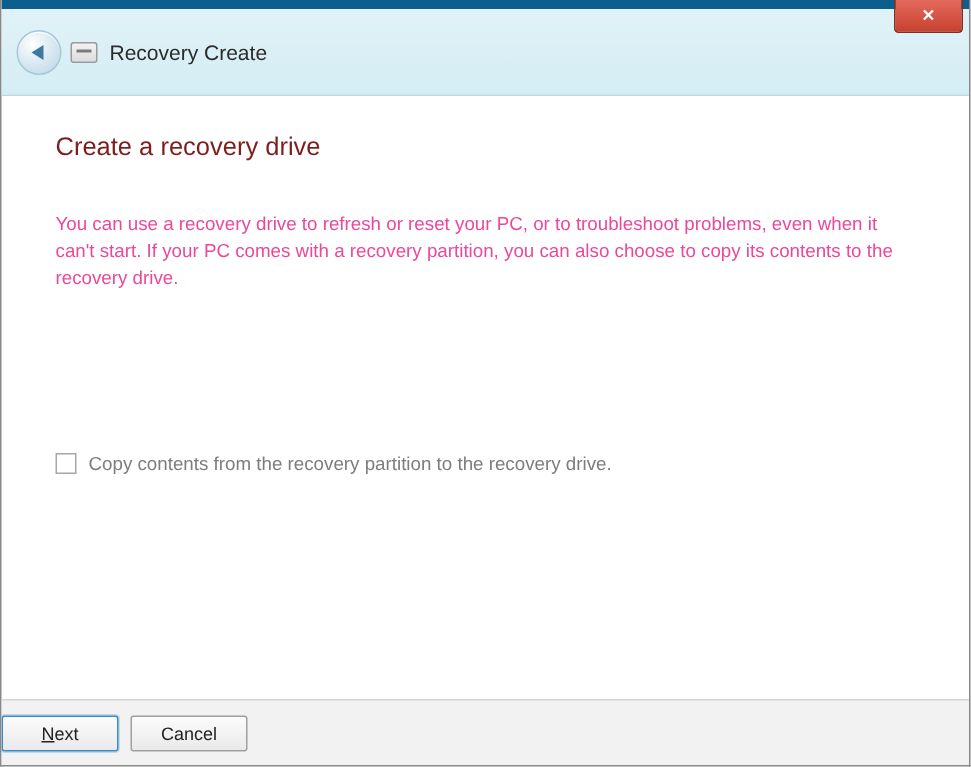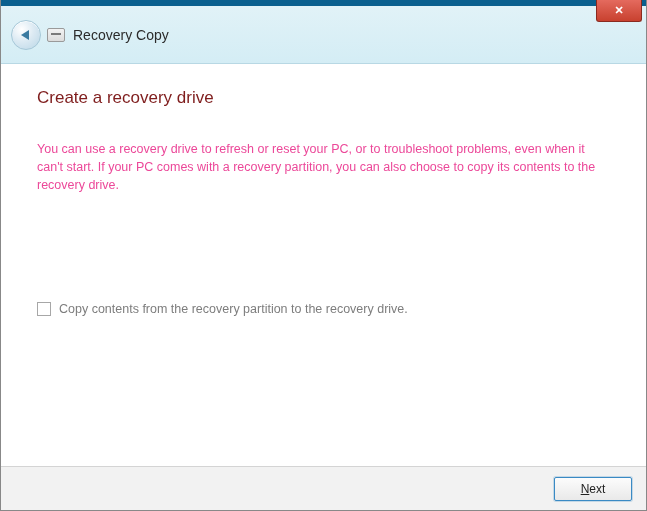--- a/index.html
+++ b/index.html
@@ -116,21 +116,21 @@
       color: #7d7d7d;
     }
     .footer {
       position: absolute;
       bottom: 0; left: 0; right: 0;
       height: 44px;
       border-top: 1px solid #d4d4d4;
       background: #f2f2f2;
       display: flex;
       align-items: center;
-      justify-content: flex-end;
+      justify-content: flex-start;
       padding-right: 14px;
       gap: 8px;
     }
     .btn {
       min-width: 78px;
       height: 24px;
       background: linear-gradient(#fcfcfc,#e9e9e9);
       border: 1px solid #9f9f9f;
       border-radius: 2px;
       font-size: 12px;
@@ -152,28 +152,29 @@
   <div class="close-btn">
     <span>✕</span>
   </div>
 </div>
 
 <div class="header">
   <div class="back-btn">
     <div class="back-arrow"></div>
   </div>
   <div class="drive-icon"></div>
-  <div class="header-title">Recovery Copy</div>
+  <div class="header-title">Recovery Create</div>
 </div>
 
 <div class="content">
   <div class="heading">Create a recovery drive</div>
   <div class="description">You can use a recovery drive to refresh or reset your PC, or to troubleshoot problems, even when it can't start. If your PC comes with a recovery partition, you can also choose to copy its contents to the recovery drive.</div>
 
   <div class="checkbox-row">
     <span class="checkbox"></span>
     <span class="checkbox-label">Copy contents from the recovery partition to the recovery drive.</span>
   </div>
 </div>
 
 <div class="footer">
   <button class="btn primary"><u>N</u><span>ext</span></button>
+  <button class="btn">Cancel</button>
 </div>
 
 </body></html>

